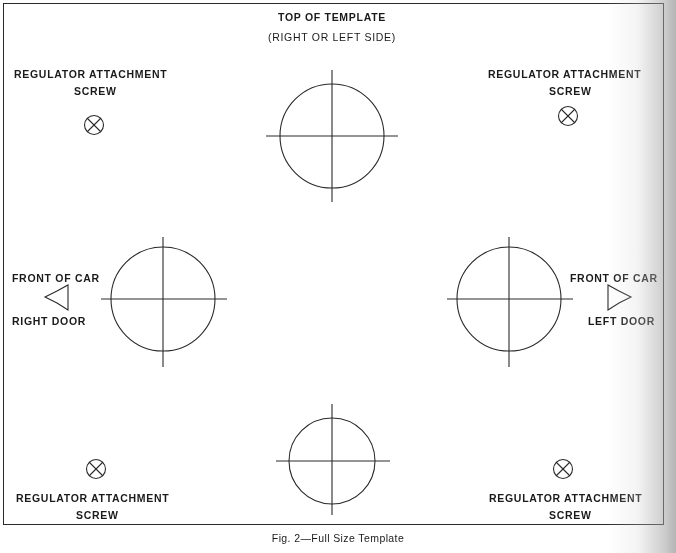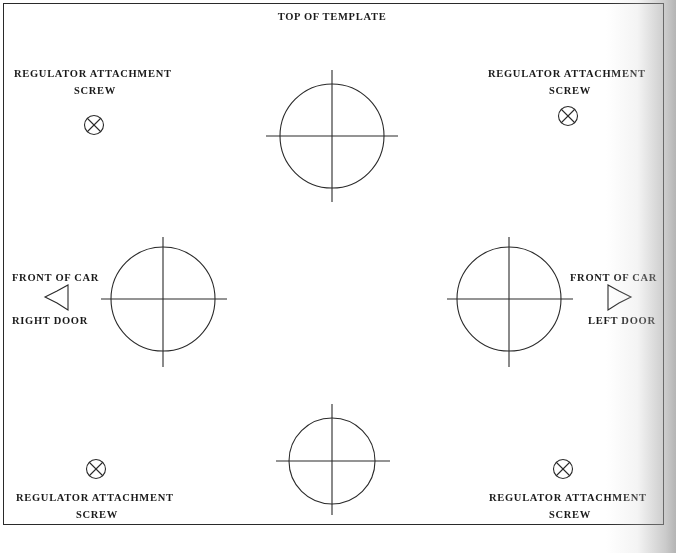--- a/index.html
+++ b/index.html
@@ -5,21 +5,21 @@
   html, body {
     margin: 0;
     padding: 0;
     background: #ffffff;
   }
   #page {
     position: relative;
     width: 676px;
     height: 553px;
     background: #ffffff;
-    font-family: Liberation Serif, serif;
+    font-family: Liberation Sans, sans-serif;
     overflow: hidden;
   }
   
   #page-shade {
     position: absolute;
     top: 0;
     right: 0;
     width: 70px;
     height: 553px;
     background: linear-gradient(to right, rgba(255,255,255,0) 0%, rgba(210,210,210,0.25) 45%, rgba(160,160,160,0.55) 85%, rgba(140,140,140,0.65) 100%);
@@ -122,34 +122,36 @@
       </g>
 
       <g>
         <path d="M 608 285 L 608 310 L 619 303 L 631 297 L 619 291 Z"></path>
       </g>
 
     </g>
   </svg>
 
   <div class="lbl c" style="left:232px; top:11px; width:200px;">TOP OF TEMPLATE</div>
+  <div class="lbl c thin" style="left:232px; top:31px; width:200px;">(RIGHT OR LEFT SIDE)</div>
 
   <div class="lbl" style="left:14px; top:68px;">REGULATOR ATTACHMENT</div>
   <div class="lbl" style="left:74px; top:85px;">SCREW</div>
 
   <div class="lbl" style="left:488px; top:68px;">REGULATOR ATTACHMENT</div>
   <div class="lbl" style="left:549px; top:85px;">SCREW</div>
 
   <div class="lbl" style="left:16px; top:492px;">REGULATOR ATTACHMENT</div>
   <div class="lbl" style="left:76px; top:509px;">SCREW</div>
 
   <div class="lbl" style="left:489px; top:492px;">REGULATOR ATTACHMENT</div>
   <div class="lbl" style="left:549px; top:509px;">SCREW</div>
 
   <div class="lbl" style="left:12px; top:272px;">FRONT OF CAR</div>
   <div class="lbl" style="left:12px; top:315px;text-align:center;">RIGHT DOOR</div>
 
   <div class="lbl" style="left:570px; top:272px;">FRONT OF CAR</div>
   <div class="lbl" style="left:588px; top:315px;">LEFT DOOR</div>
 
+  <div class="caption">Fig. 2—Full Size Template</div>
 
   <div id="page-shade"></div>
 </div>
 
 </body></html>

